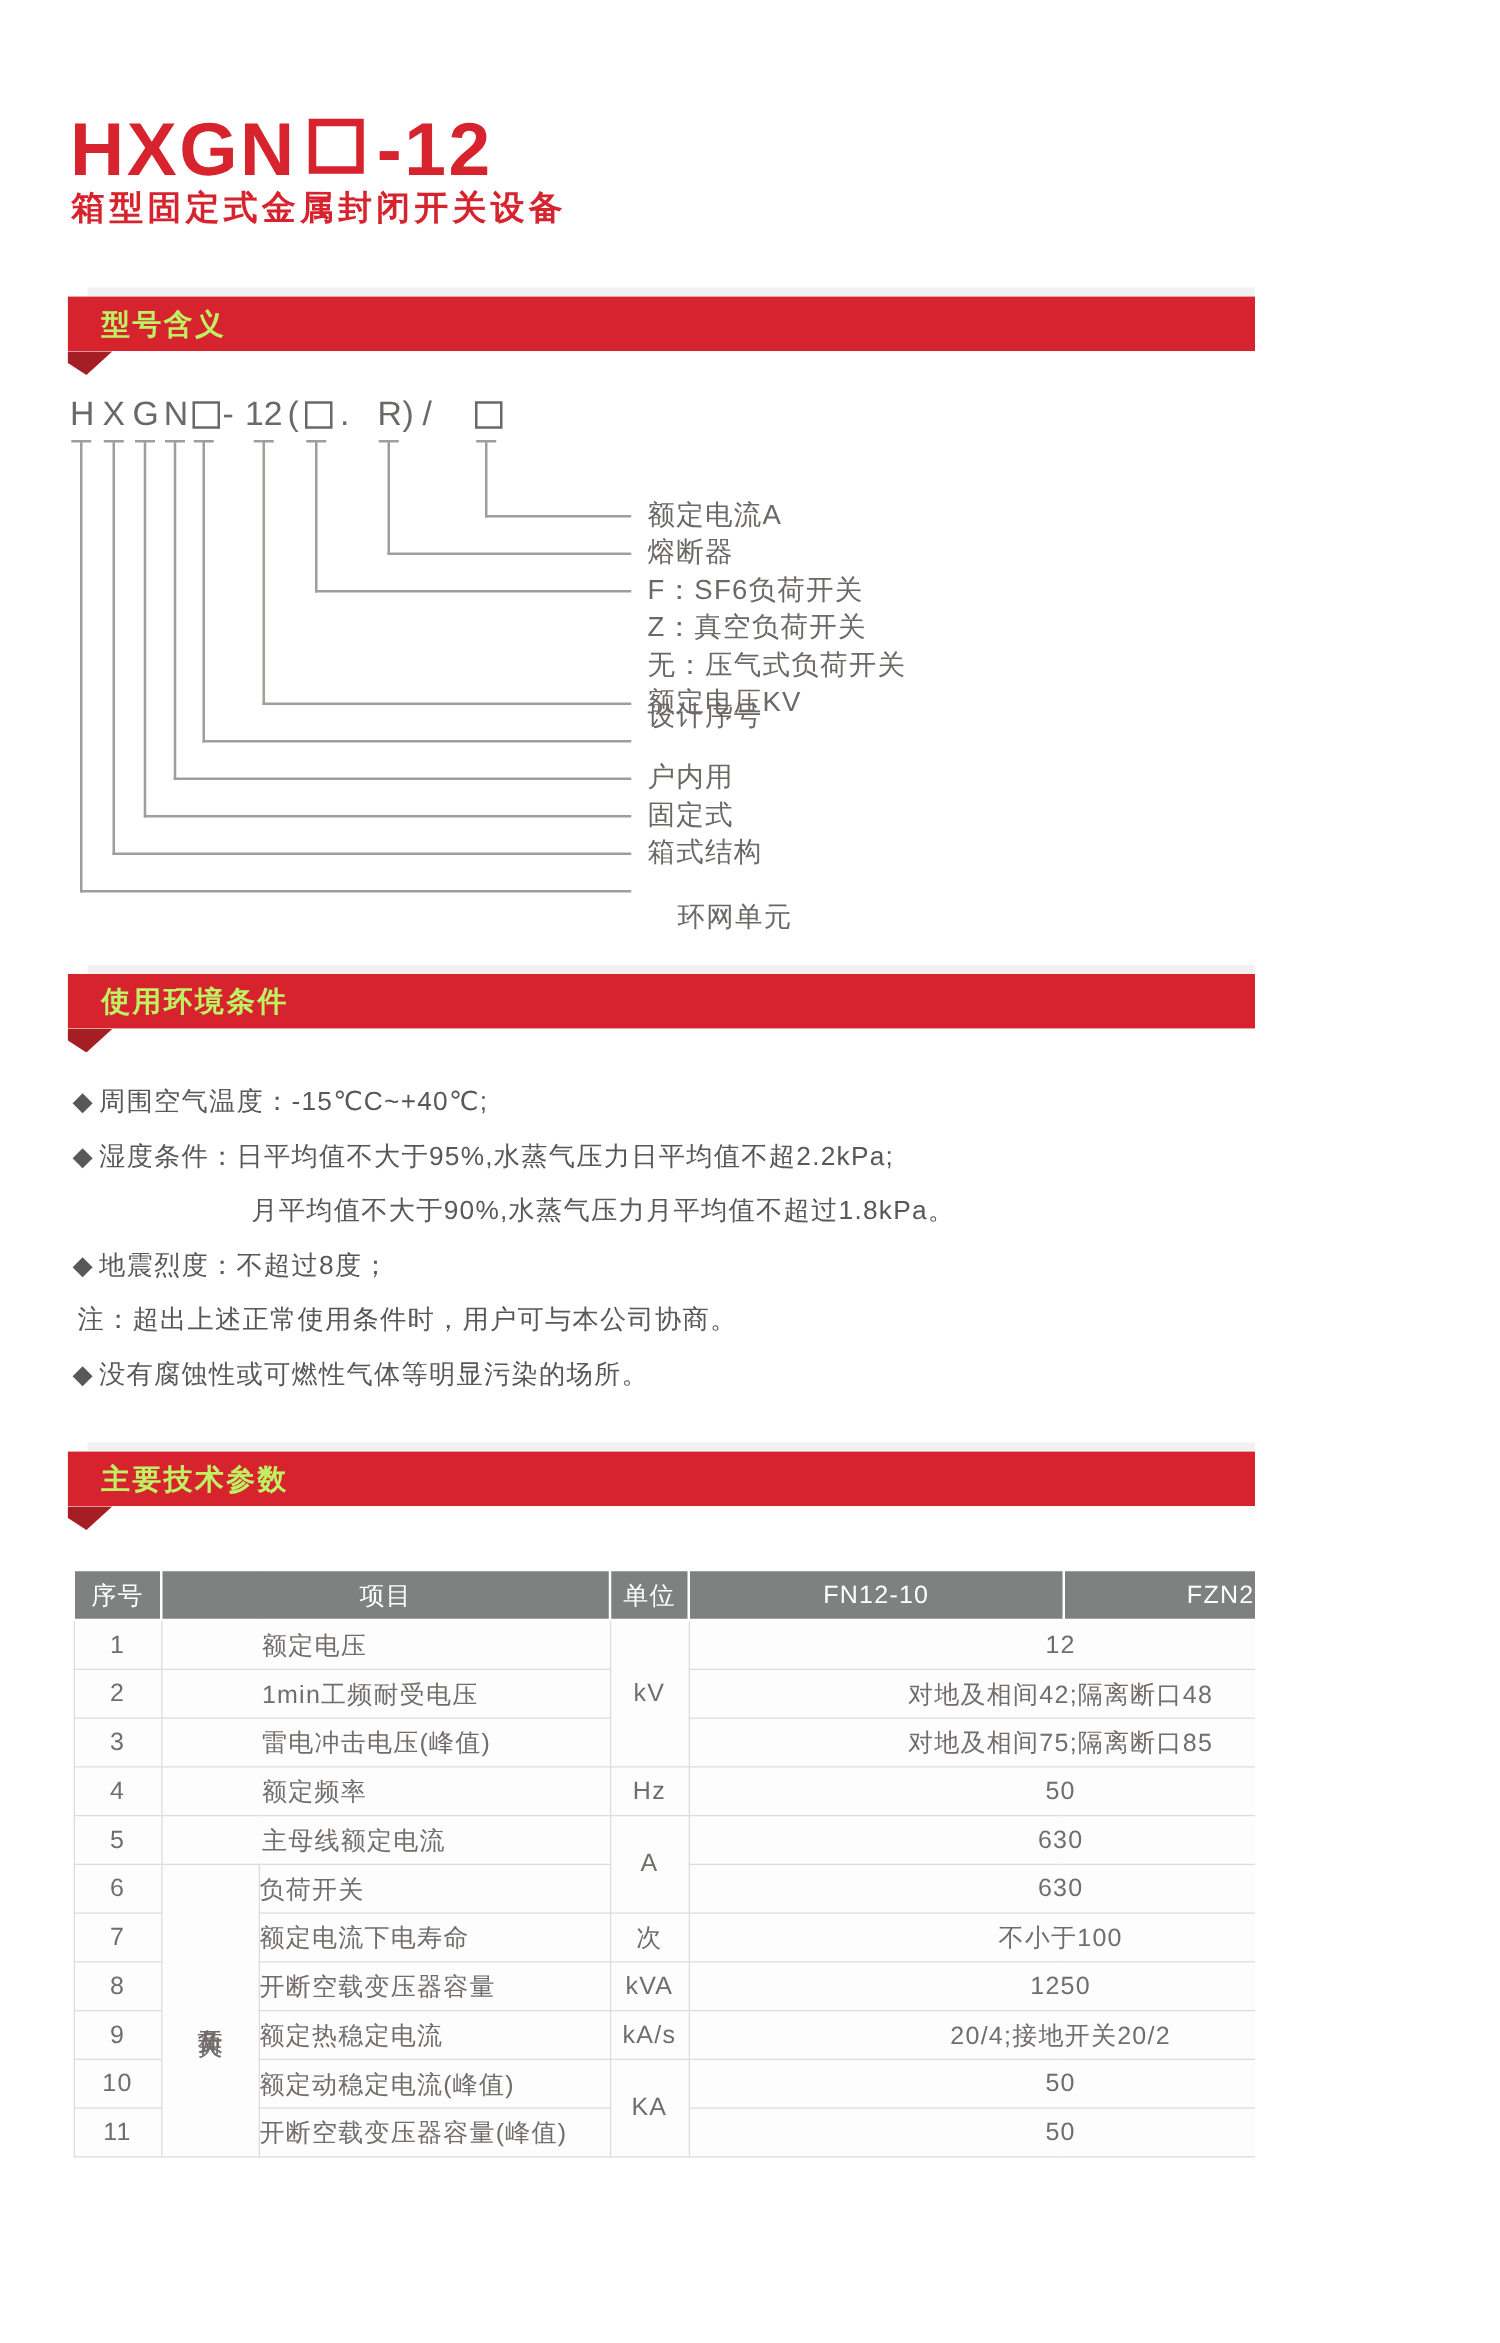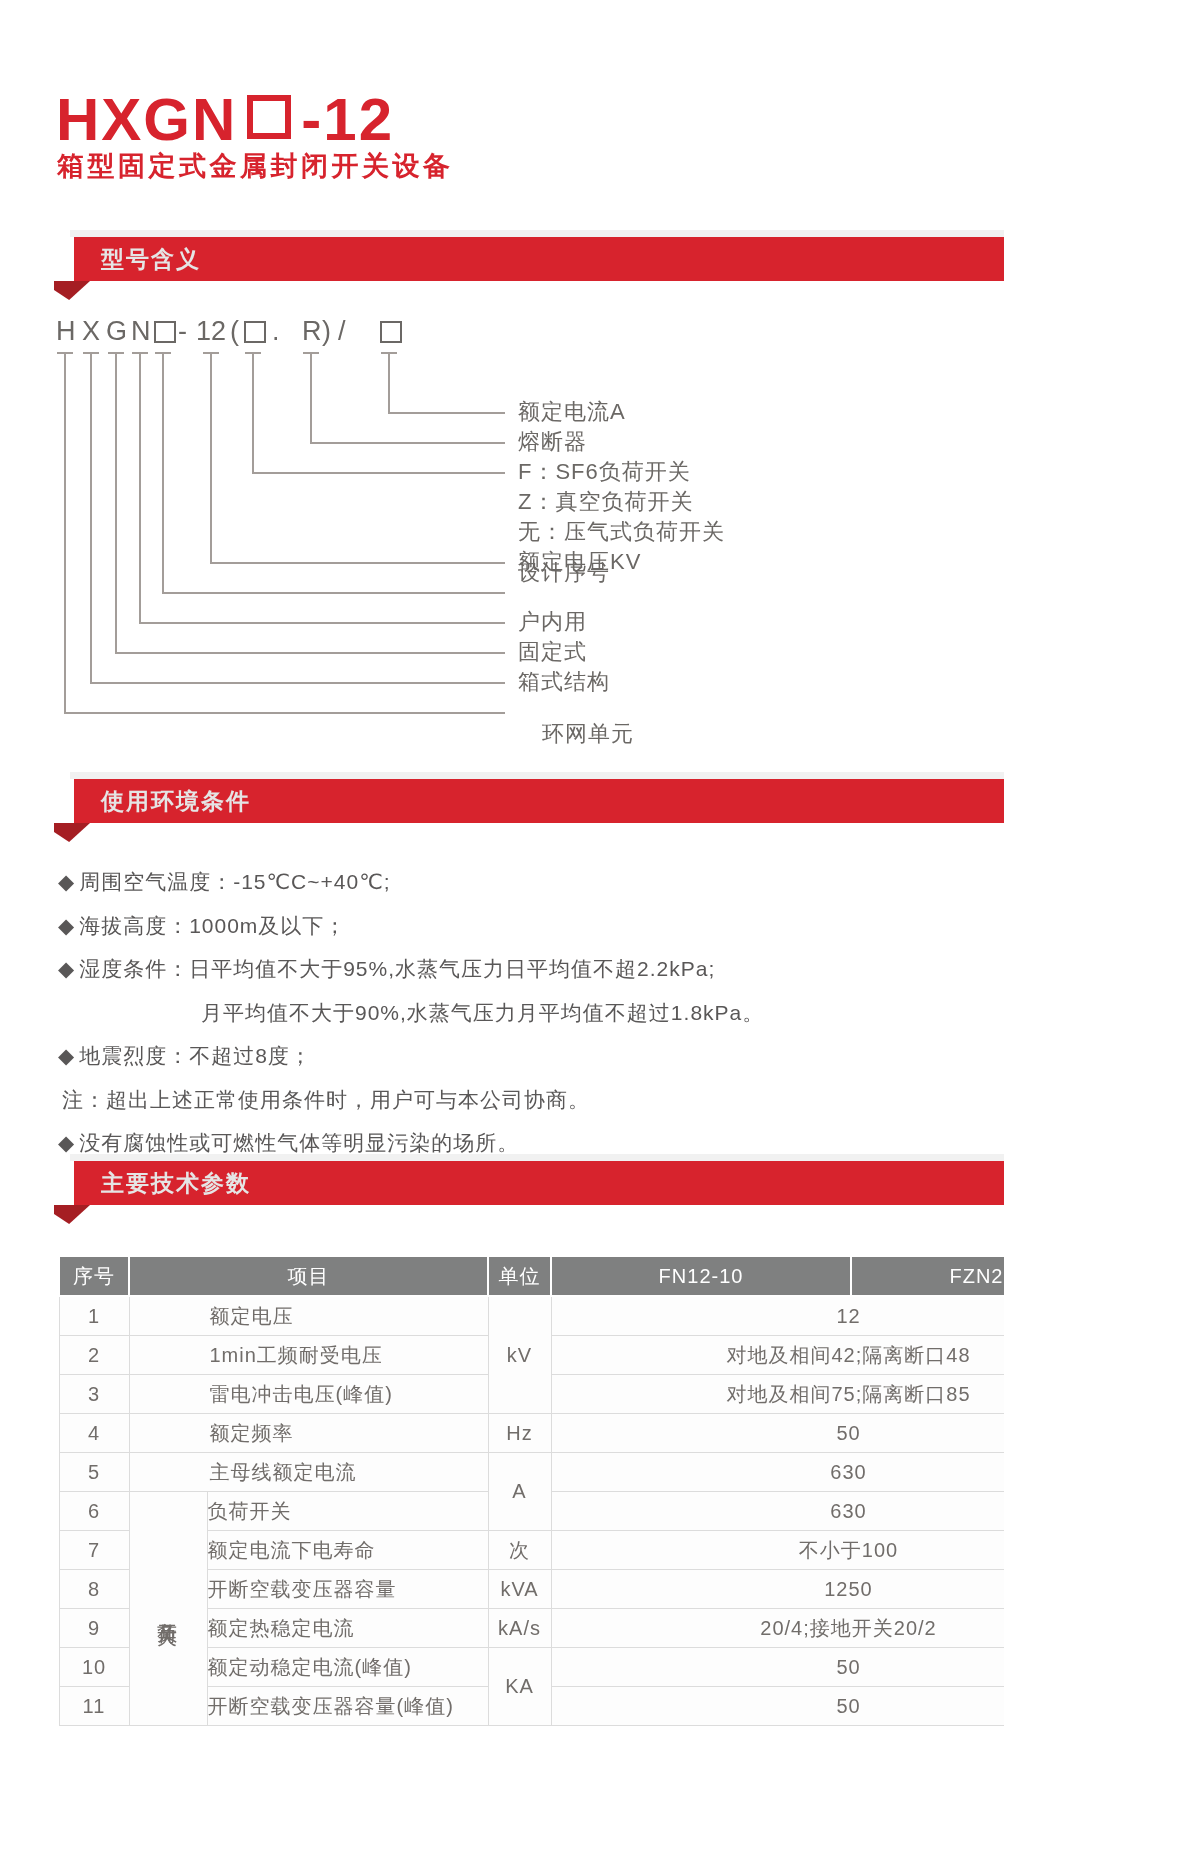--- a/index.html
+++ b/index.html
@@ -18,22 +18,22 @@
   }
   .doc-subtitle{
     position:absolute;left:57px;top:148px;color:#d7232d;
     font-size:27px;font-weight:700;letter-spacing:3.5px;white-space:nowrap;
   }
   
   .banner-strip{position:absolute;left:70px;width:1090px;height:7px;background:#f1f1f1;}
   .banner-band{
     position:absolute;left:54px;width:1076px;height:44px;background:#d7232d;
     clip-path:polygon(0 0,calc(100% - 26px) 0,100% 100%,0 100%);
-    color:#e5e5e5;font-size:23px;font-weight:700;letter-spacing:2px;
-    line-height:44px;padding-left:27px;box-sizing:border-box;margin-left:20px;
+    color:#bef264;font-size:23px;font-weight:700;letter-spacing:2px;
+    line-height:44px;padding-left:27px;box-sizing:border-box;
   }
   .banner-fold{
     position:absolute;left:54px;width:36px;height:19px;background:#a51e23;
     clip-path:polygon(0 0,100% 0,42% 100%,0 48%);
   }
   
   #diagram{position:absolute;left:0;top:0;width:1200px;height:760px;}
   .tok{
     position:absolute;top:314px;height:34px;line-height:34px;
     font-size:27px;color:#6b6865;letter-spacing:0;white-space:nowrap;
@@ -141,21 +141,20 @@
     </div>
 
   <div>
     <div class="banner-strip" style="top:772px"></div>
     <div class="banner-band" style="top:779px">使用环境条件</div>
     <div class="banner-fold" style="top:823px"></div>
   </div>
 
   <div id="env-list">
       <div class="env-line"><span class="env-bullet">◆</span><span>周围空气温度：-15℃C~+40℃;</span></div>
-      <div class="env-line"><span class="env-bullet">◆</span><span>海拔高度：1000m及以下；</span></div>
       <div class="env-line"><span class="env-bullet">◆</span><span>湿度条件：日平均值不大于95%,水蒸气压力日平均值不超2.2kPa;</span></div>
       <div class="env-line"><span class="env-bullet"></span><span class="indent">月平均值不大于90%,水蒸气压力月平均值不超过1.8kPa。</span></div>
       <div class="env-line"><span class="env-bullet">◆</span><span>地震烈度：不超过8度；</span></div>
       <div class="env-line"><span class="env-bullet"></span><span>注：超出上述正常使用条件时，用户可与本公司协商。</span></div>
       <div class="env-line"><span class="env-bullet">◆</span><span>没有腐蚀性或可燃性气体等明显污染的场所。</span></div>
     </div>
 
   <div>
     <div class="banner-strip" style="top:1154px"></div>
     <div class="banner-band" style="top:1161px">主要技术参数</div>

